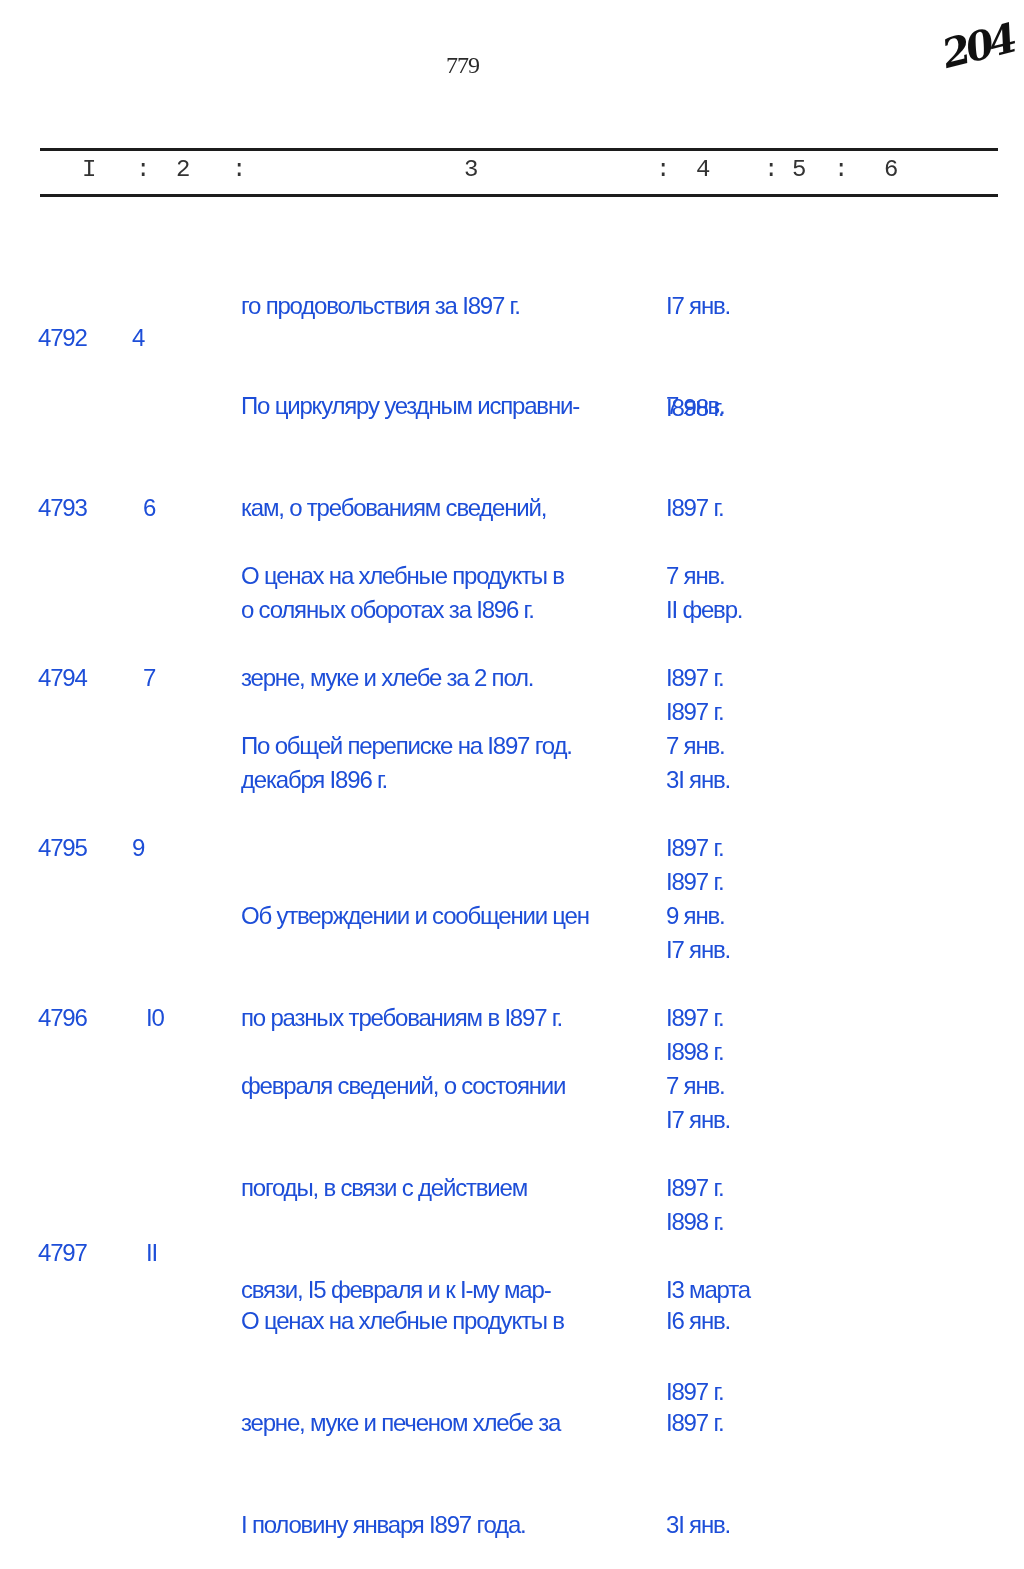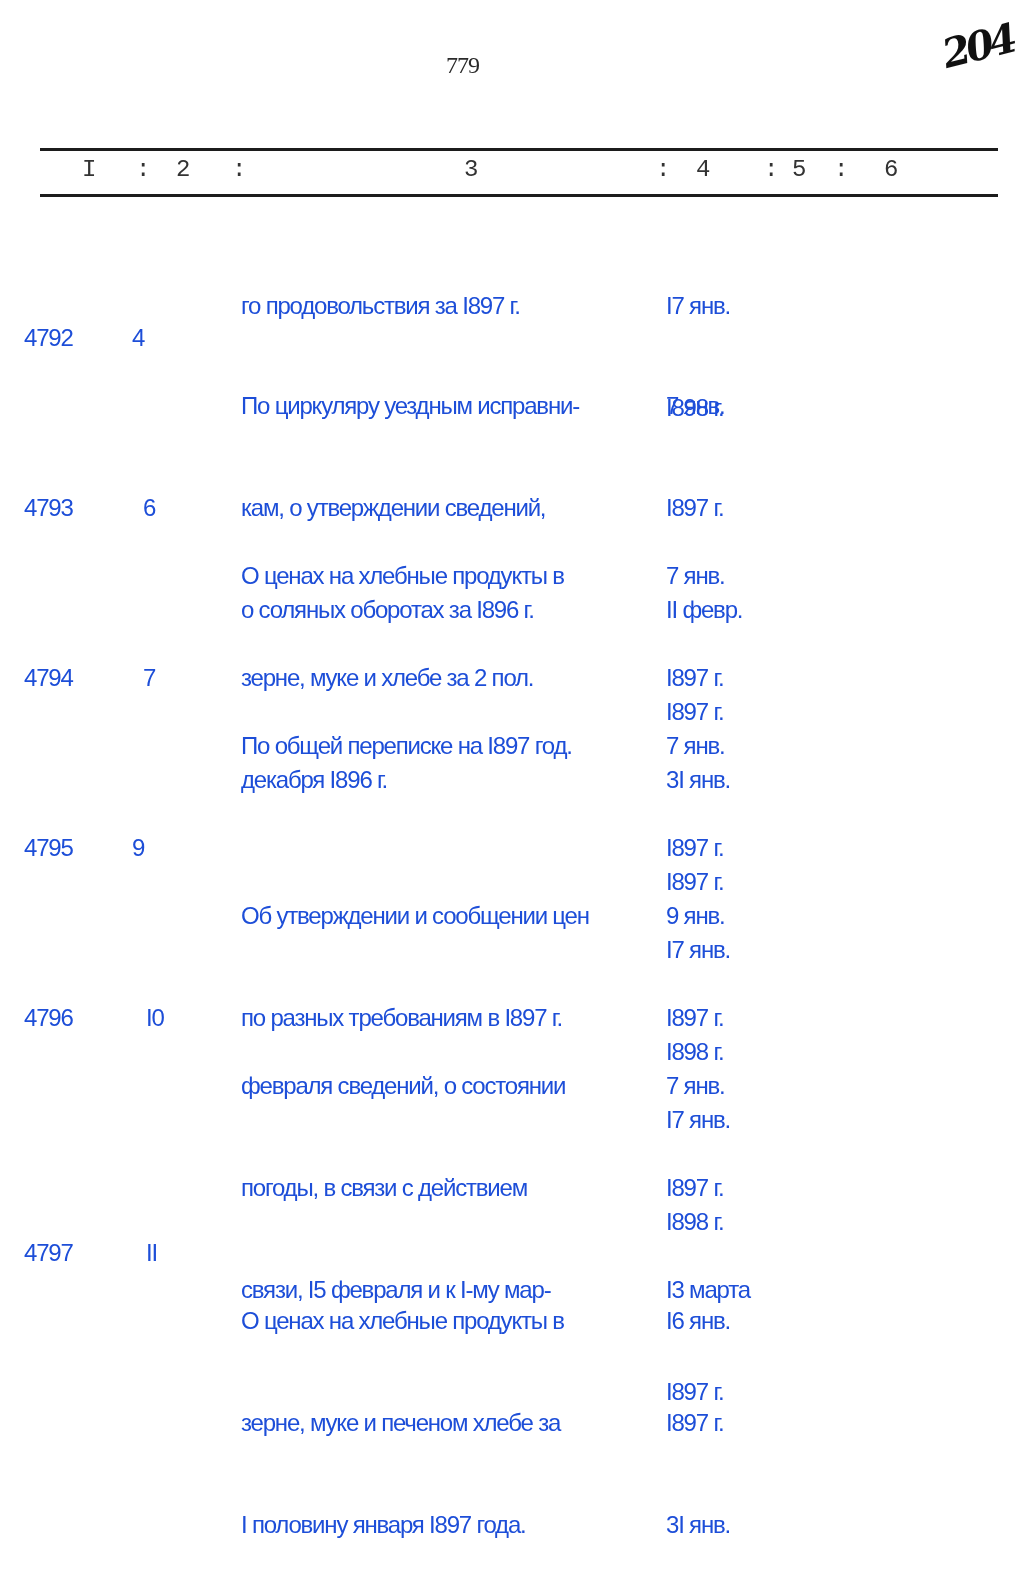--- a/index.html
+++ b/index.html
@@ -23,21 +23,21 @@
   .rule {
     position: absolute; left: 40px; width: 958px; height: 3px; background: #1c1c1c;
   }
   .hdr {
     position: absolute; top: 156px; font-size: 24px; color: #333;
     font-family: "Liberation Mono", monospace;
   }
   .row { position: absolute; left: 0; width: 1024px; }
   .cell { position: absolute; font-size: 24px; line-height: 34px; white-space: pre; color: #1d4ed8;
           font-family: Liberation Sans, sans-serif; letter-spacing: -1.2px; }
-  .c1 { left: 24px; }
+  .c1 { left: 38px; }
   .c2 { left: 132px; }
   .c3 { left: 241px; }
   .c4 { left: 666px; }
   .line { display: block; }
 </style>
 </head>
 <body>
 
 <div class="page-num">779</div>
 <div class="folio">204</div>
@@ -66,21 +66,21 @@
     <span class="line">I7 янв.</span>
     <span class="line">I898 г.</span>
   </div>
 </div>
 
 <div class="row" style="top:321px">
   <div class="cell c1">4792</div>
   <div class="cell c2">4</div>
   <div class="cell c3">
     <span class="line">По циркуляру уездным исправни-</span>
-    <span class="line">кам, о утверждении сведений,</span>
+    <span class="line">кам, о требованиям сведений,</span>
     <span class="line">о соляных оборотах за I896 г.</span>
   </div>
   <div class="cell c4">
     <span class="line">7 янв.</span>
     <span class="line">I897 г.</span>
     <span class="line">II февр.</span>
     <span class="line">I897 г.</span>
   </div>
 </div>
 

